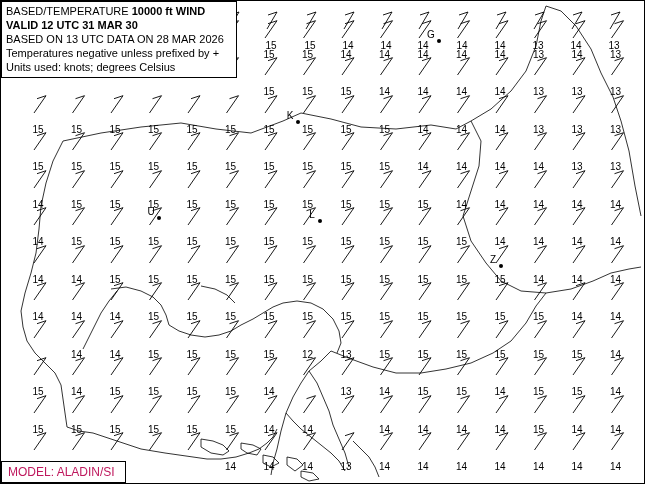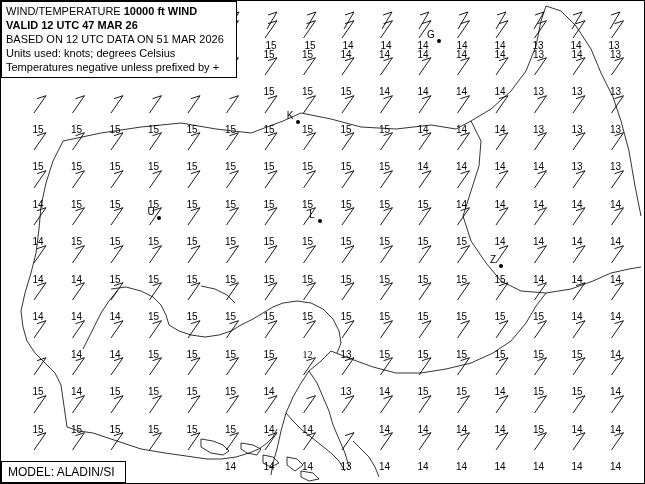--- a/index.html
+++ b/index.html
@@ -50,21 +50,21 @@
     left: 0;
     bottom: 0;
     background: #ffffff;
     border: 1px solid #000;
     padding: 3px 10px 3px 6px;
     box-sizing: border-box;
   }
   .model-line {
     font-size: 12px;
     line-height: 14px;
-    color: #000000;
+    color: #be185d;
     white-space: nowrap;
   }
   .temp-label {
     position: absolute;
     font-size: 10px;
     color: #000;
     transform: translate(-50%, -50%);
     white-space: nowrap;
   }
   .city-label {
@@ -654,21 +654,21 @@
       <div class="temp-label" style="left: 499px; top: 315px;">15</div>
       <div class="temp-label" style="left: 537.5px; top: 315px;">15</div>
       <div class="temp-label" style="left: 576px; top: 315px;">14</div>
       <div class="temp-label" style="left: 614.5px; top: 315px;">14</div>
       <div class="temp-label" style="left: 75.5px; top: 353px;">14</div>
       <div class="temp-label" style="left: 114px; top: 353px;">14</div>
       <div class="temp-label" style="left: 152.5px; top: 353px;">15</div>
       <div class="temp-label" style="left: 191px; top: 353px;">15</div>
       <div class="temp-label" style="left: 229.5px; top: 353px;">15</div>
       <div class="temp-label" style="left: 268px; top: 353px;">15</div>
-      <div class="temp-label" style="left: 306.5px; top: 353px; font-family: Liberation Serif, serif;">12</div>
+      <div class="temp-label" style="left: 306.5px; top: 353px;">12</div>
       <div class="temp-label" style="left: 345px; top: 353px;">13</div>
       <div class="temp-label" style="left: 383.5px; top: 353px;">15</div>
       <div class="temp-label" style="left: 422px; top: 353px;">15</div>
       <div class="temp-label" style="left: 460.5px; top: 353px;">15</div>
       <div class="temp-label" style="left: 499px; top: 353px;">15</div>
       <div class="temp-label" style="left: 537.5px; top: 353px;">15</div>
       <div class="temp-label" style="left: 576px; top: 353px;">15</div>
       <div class="temp-label" style="left: 614.5px; top: 353px;">14</div>
       <div class="temp-label" style="left: 37px; top: 390px;">15</div>
       <div class="temp-label" style="left: 75.5px; top: 390px;">14</div>
@@ -730,24 +730,24 @@
       <div style="position: absolute; left: 295px; top: 119px; width: 4px; height: 4px; background: rgb(0, 0, 0); border-radius: 50%;"></div>
       <div class="city-label" style="left: 150px; top: 210px;">U</div>
       <div style="position: absolute; left: 156px; top: 215px; width: 4px; height: 4px; background: rgb(0, 0, 0); border-radius: 50%;"></div>
       <div class="city-label" style="left: 311px; top: 213px;">L</div>
       <div style="position: absolute; left: 317px; top: 218px; width: 4px; height: 4px; background: rgb(0, 0, 0); border-radius: 50%;"></div>
       <div class="city-label" style="left: 492px; top: 258px;">Z</div>
       <div style="position: absolute; left: 498px; top: 263px; width: 4px; height: 4px; background: rgb(0, 0, 0); border-radius: 50%;"></div>
     </div>
 
   <div class="legend-box">
-    <div class="legend-line"><span>WIND/TEMPERATURE </span><b>10000 ft WIND</b></div>
-    <div class="legend-line"><b>VALID 12 UTC 47 MAR 26</b></div>
-    <div class="legend-line">BASED ON 12 UTC DATA ON 51 MAR 2026</div>
+    <div class="legend-line"><span>BASED/TEMPERATURE </span><b>10000 ft WIND</b></div>
+    <div class="legend-line"><b>VALID 12 UTC 31 MAR 30</b></div>
+    <div class="legend-line">BASED ON 13 UTC DATA ON 28 MAR 2026</div>
+    <div class="legend-line">Temperatures negative unless prefixed by +</div>
     <div class="legend-line">Units used: knots; degrees Celsius</div>
-    <div class="legend-line">Temperatures negative unless prefixed by +</div>
   </div>
 
   <div class="model-box">
     <div class="model-line">MODEL: ALADIN/SI</div>
   </div>
 
 </div>
 
 </body></html>

